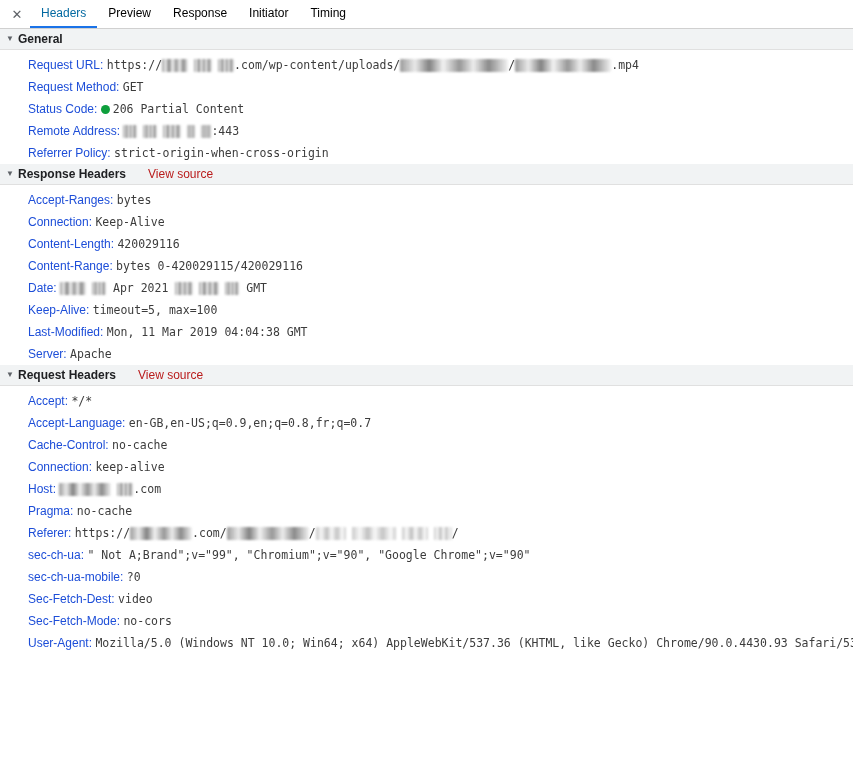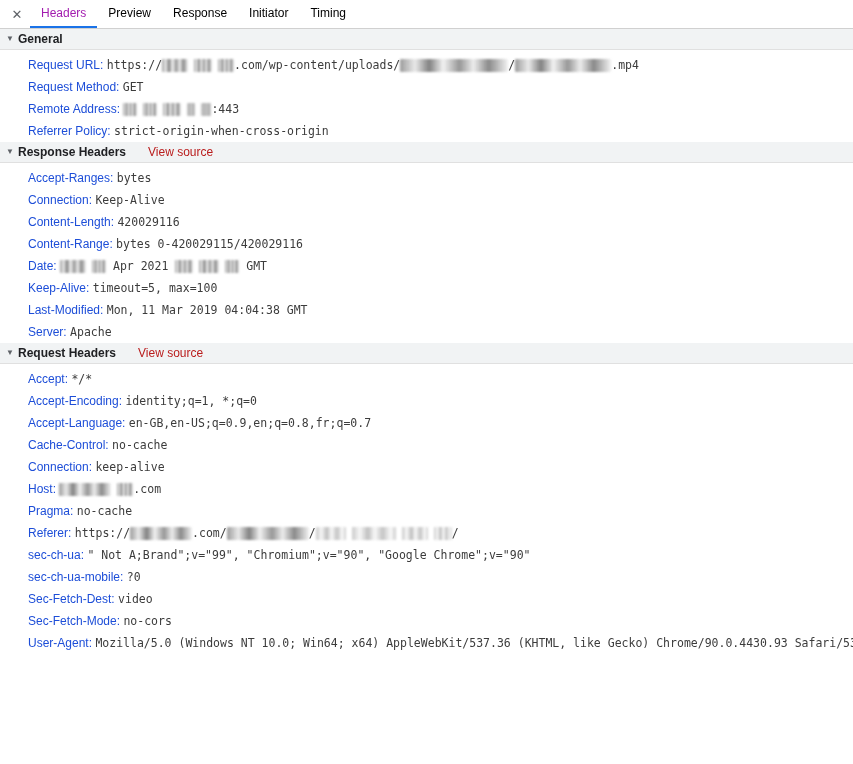--- a/index.html
+++ b/index.html
@@ -43,21 +43,21 @@
     align-items: center;
     padding: 0 11px;
     font-size: 12px;
     color: #000000;
     cursor: pointer;
     border-bottom: 2px solid transparent;
     box-sizing: border-box;
     white-space: nowrap;
   }
   .tab.active {
-    color: #a21caf;
+    color: #0369a1;
     border-bottom-color: #1a73e8;
   }
 
   
   .section-head {
     height: 21px;
     background: #f1f3f4;
     border-bottom: 1px solid #e0e0e0;
     display: flex;
     align-items: center;
@@ -157,20 +157,21 @@
 </div>
 
 <div id="sections-host">
     <div class="section-head">
       <span class="tri">▼</span>
       <span>General</span>
     </div>
     <div class="rows">
       <div class="row"><span class="k">Request URL:</span> <span class="v">https://</span><span class="blur" style="width: 26px;"></span><span class="gap"></span><span class="blur" style="width: 18px;"></span><span class="gap"></span><span class="blur" style="width: 16px;"></span><span class="v">.com/wp-content/uploads/</span><span class="blur" style="width: 108px;"></span><span class="v">/</span><span class="blur" style="width: 96px;"></span><span class="v">.mp4</span></div>
       <div class="row"><span class="k">Request Method:</span> <span class="v">GET</span></div>
+      <div class="row"><span class="k">Status Code:</span> <span class="dot"></span><span class="v">206 Partial Content</span></div>
       <div class="row"><span class="k">Remote Address:</span> <span class="blur" style="width: 14px;"></span><span class="gap"></span><span class="blur" style="width: 14px;"></span><span class="gap"></span><span class="blur" style="width: 18px;"></span><span class="gap"></span><span class="blur" style="width: 8px;"></span><span class="gap"></span><span class="blur" style="width: 10px;"></span><span class="v">:443</span></div>
       <div class="row"><span class="k">Referrer Policy:</span> <span class="v">strict-origin-when-cross-origin</span></div>
     </div>
     <div class="section-head">
       <span class="tri">▼</span>
       <span>Response Headers</span>
       <span class="view-source">View source</span>
     </div>
     <div class="rows">
       <div class="row"><span class="k">Accept-Ranges:</span> <span class="v">bytes</span></div>
@@ -182,21 +183,20 @@
       <div class="row"><span class="k">Last-Modified:</span> <span class="v">Mon, 11 Mar 2019 04:04:38 GMT</span></div>
       <div class="row"><span class="k">Server:</span> <span class="v">Apache</span></div>
     </div>
     <div class="section-head">
       <span class="tri">▼</span>
       <span>Request Headers</span>
       <span class="view-source">View source</span>
     </div>
     <div class="rows">
       <div class="row"><span class="k">Accept:</span> <span class="v">*/*</span></div>
-      <div class="row"><span class="k">Accept-Encoding:</span> <span class="v">identity;q=1, *;q=0</span></div>
       <div class="row"><span class="k">Accept-Language:</span> <span class="v">en-GB,en-US;q=0.9,en;q=0.8,fr;q=0.7</span></div>
       <div class="row"><span class="k">Cache-Control:</span> <span class="v">no-cache</span></div>
       <div class="row"><span class="k">Connection:</span> <span class="v">keep-alive</span></div>
       <div class="row"><span class="k">Host:</span> <span class="blur" style="width: 52px;"></span><span class="gap"></span><span class="blur" style="width: 16px;"></span><span class="v">.com</span></div>
       <div class="row"><span class="k">Pragma:</span> <span class="v">no-cache</span></div>
       <div class="row"><span class="k">Referer:</span> <span class="v">https://</span><span class="blur" style="width: 62px;"></span><span class="v">.com/</span><span class="blur" style="width: 82px;"></span><span class="v">/</span><span class="blur light" style="width: 30px;"></span><span class="gap"></span><span class="blur light" style="width: 44px;"></span><span class="gap"></span><span class="blur light" style="width: 26px;"></span><span class="gap"></span><span class="blur light" style="width: 18px;"></span><span class="v">/</span></div>
       <div class="row"><span class="k">sec-ch-ua:</span> <span class="v">" Not A;Brand";v="99", "Chromium";v="90", "Google Chrome";v="90"</span></div>
       <div class="row"><span class="k">sec-ch-ua-mobile:</span> <span class="v">?0</span></div>
       <div class="row"><span class="k">Sec-Fetch-Dest:</span> <span class="v">video</span></div>
       <div class="row"><span class="k">Sec-Fetch-Mode:</span> <span class="v">no-cors</span></div>

